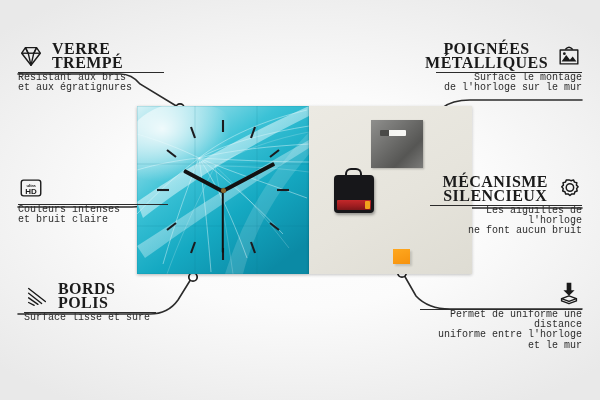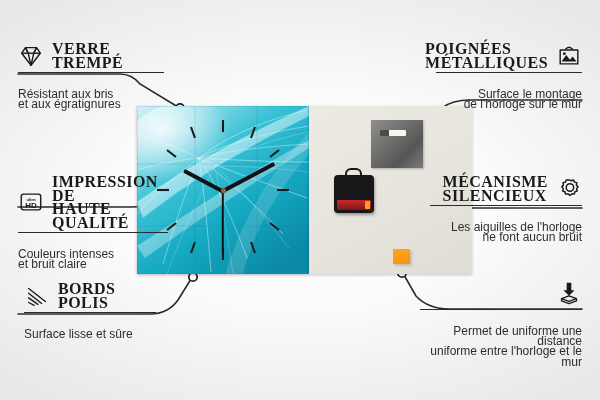--- a/index.html
+++ b/index.html
@@ -23,28 +23,28 @@
     font-family:"Liberation Serif", serif;
     font-weight:bold;
     font-size:16px;
     line-height:13.5px;
     letter-spacing:0.45px;
     color:#1a1a1a;
     text-transform:uppercase;
     white-space:pre-line;
   }
   .feat.left  .ttl { text-align:left; }
-  .feat.right .ttl { text-align:left; }
+  .feat.right .ttl { text-align:center; }
   .feat .rule { height:1px; background:#2b2b2b; margin-top:3px; }
   .feat .sub {
-    font-family:Liberation Sans, sans-serif;
-    font-size:12px;
+    font-family:Liberation Mono, monospace;
+    font-size:10px;
     line-height:10.2px;
     color:#2d2d2d;
-    margin-top:16px;
+    margin-top:0;
     white-space:pre-line;
   }
   .feat.right .sub { text-align:right; }
 
   .ic { flex:0 0 auto; width:26px; height:26px; display:block; }
 
   
   #clock-panel {
     position:absolute; left:137px; top:106px; width:172px; height:168px;
     overflow:hidden;
@@ -241,22 +241,20 @@
 et aux égratignures</div>
   </div>
 
   <div class="feat left" style="left:18px; top:175px; width:150px;">
     <div class="head">
       <svg class="ic" viewBox="0 0 28 28">
         <rect x="3.5" y="5.5" width="21" height="17" rx="2.5" fill="none" stroke="#1a1a1a" stroke-width="1.5"></rect>
         <text x="14" y="13" font-family="Liberation Sans, sans-serif" font-size="4.6" font-weight="bold" fill="#1a1a1a" text-anchor="middle">ultra</text>
         <text x="14" y="20.4" font-family="Liberation Sans, sans-serif" font-size="8.6" font-weight="bold" fill="#1a1a1a" text-anchor="middle">HD</text>
       </svg>
-      <div class="ttl">IMPRESSION DE
-HAUTE QUALITÉ</div>
     </div>
     <div class="rule"></div>
     <div class="sub">Couleurs intenses
 et bruit claire</div>
   </div>
 
   <div class="feat left" style="left:24px; top:282px; width:132px;">
     <div class="head">
       <svg class="ic" viewBox="0 0 28 28">
         <g stroke="#1a1a1a" stroke-width="1.5" stroke-linecap="round">

